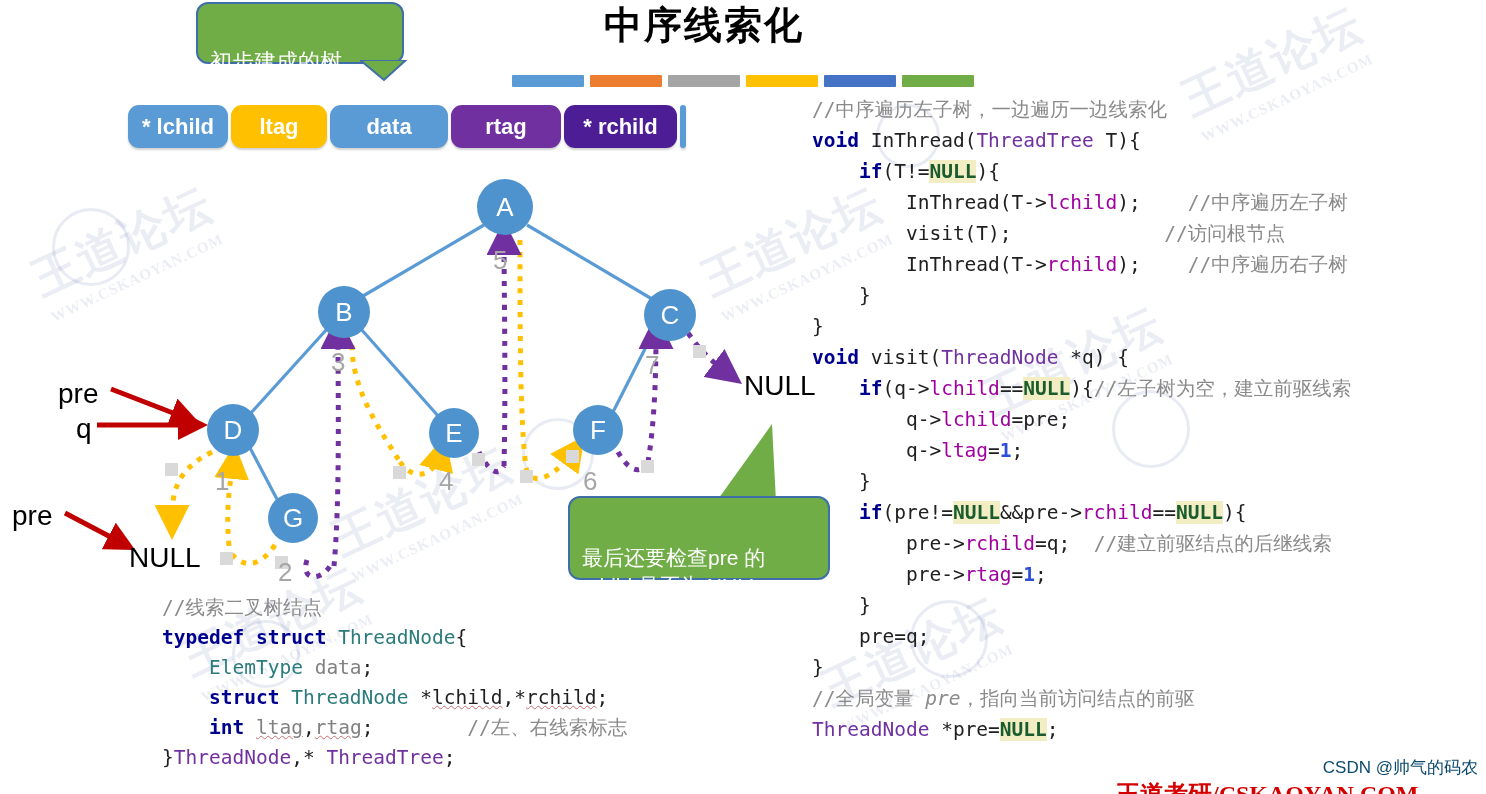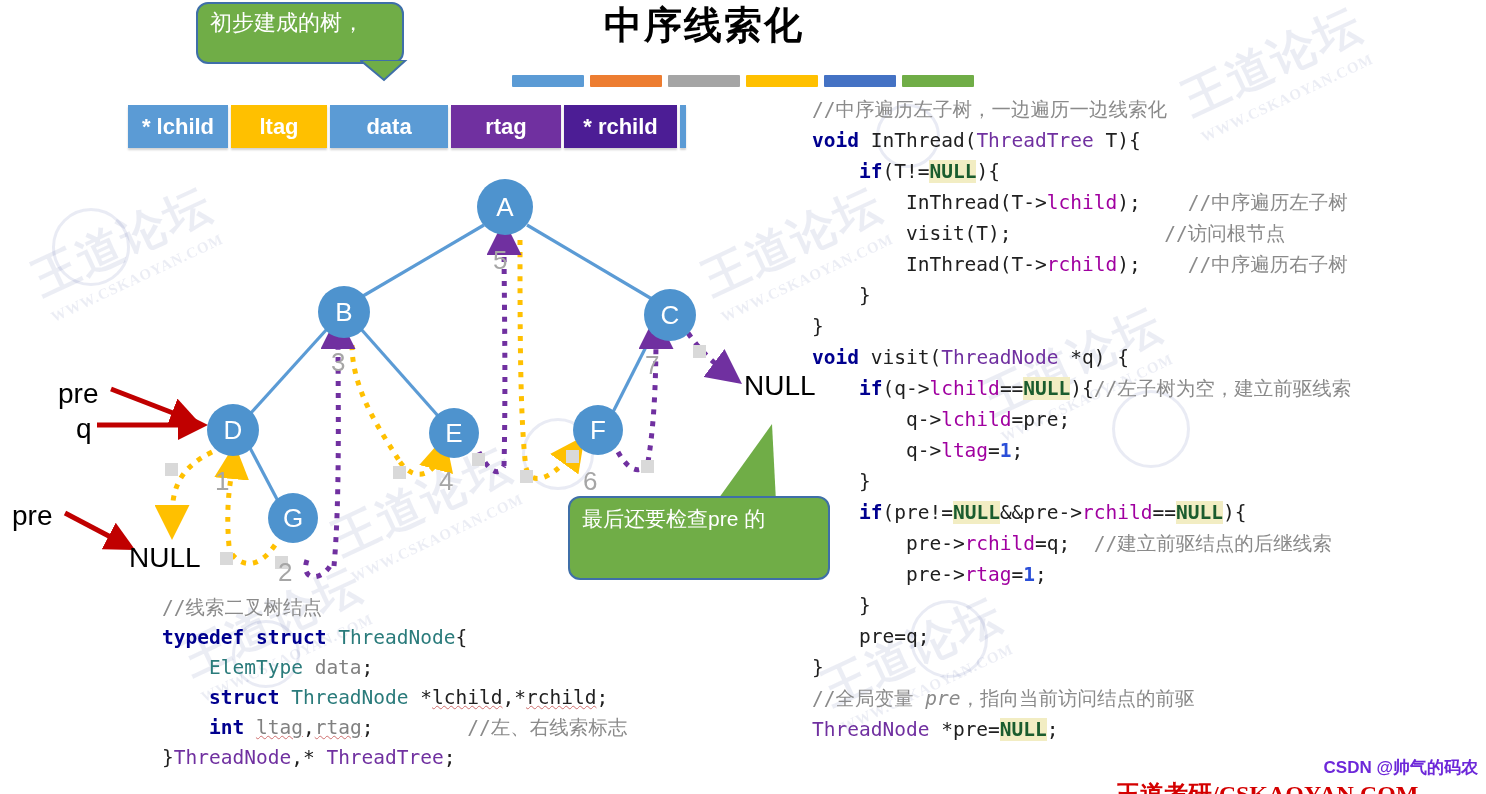--- a/index.html
+++ b/index.html
@@ -14,46 +14,46 @@
   .wm .sml{font-size:15px;letter-spacing:1px;}
   .wmseal{position:absolute;border:3px solid #2b3a8f;border-radius:50%;
       opacity:.10;pointer-events:none;}
   
   #title{left:604px;top:0;font-size:38px;color:#000000;
       font-family:"DejaVu Serif","Liberation Serif",serif;letter-spacing:2px;font-weight:bold;}
   .cbar{position:absolute;top:75px;height:12px;border-radius:1px;}
   
   .callout{position:absolute;background:#70ad47;border:2px solid #3f6fa8;
       border-radius:12px;color:#fff;box-sizing:border-box;}
-  .callout .ctext{padding:6px 12px 8px 12px;line-height:1.22;}
+  .callout .ctext{padding:6px 12px 8px 12px;line-height:1.22;margin-top:39px;}
   
   #structbar{position:absolute;left:128px;top:105px;height:43px;display:flex;
       align-items:stretch;}
   #structbar .cell{color:#fff;font-weight:bold;font-size:22px;display:flex;
       align-items:center;justify-content:center;margin-right:3px;
-      box-shadow:0 2px 2px rgba(0,0,0,.18);}
+      box-shadow:0 2px 2px rgba(0,0,0,.18);border-radius:11px;}
   .node{position:absolute;border-radius:50%;background:#4e93ce;color:#fff;
       display:flex;align-items:center;justify-content:center;
       font-size:26px;font-family:"Liberation Sans",sans-serif;}
   .plainlbl{position:absolute;color:#000;font-size:28px;}
   .numlbl{position:absolute;color:#a6a6a6;font-size:26px;}
   
   .code{position:absolute;font-family:"DejaVu Sans Mono","Liberation Mono",monospace;
       font-size:19.5px;line-height:30px;white-space:pre;color:#202020;}
   .kw{color:#00008f;font-weight:bold;}
   .ty{color:#2a7b7b;}
   .ty2{color:#7030a0;}
   .fld{color:#a000a0;}
   .cm{color:#8a8a8a;}
   .gr{color:#808080;}
   .nul{background:#f2edc3;color:#1a5c2e;font-weight:bold;}
   .num{color:#2b4fd8;font-weight:bold;}
   .sq{text-decoration:underline;text-decoration-style:wavy;
       text-decoration-color:#cf7070;text-decoration-thickness:1px;}
-  #credit{position:absolute;right:8px;top:756px;font-size:17px;color:#6d28d9;font-weight:bold;}
+  #credit{position:absolute;right:8px;top:756px;font-size:17px;color:#0c4a6e;}
   #kaoyan{position:absolute;left:1116px;top:778px;font-size:24px;color:#d40000;
       font-weight:bold;font-family:"Liberation Serif",serif;}
 </style>
 </head>
 <body>
 
 <div class="wm" style="left:30px;top:210px;transform:rotate(-25deg);">
   <div class="big">王道论坛</div>
   <div class="sml">WWW.CSKAOYAN.COM</div>
 </div>
@@ -201,20 +201,21 @@
 <div class="numlbl" style="left:493px;top:245px;">5</div>
 <div class="numlbl" style="left:583px;top:466px;">6</div>
 <div class="numlbl" style="left:645px;top:350px;">7</div>
 
 <svg class="abs" style="left:672px;top:424px;width:120px;height:80px;">
   <polygon points="44,78 100,0 104,78" fill="#70ad47"></polygon>
 </svg>
 <div class="callout" id="callout1" style="left:568px;top:496px;width:262px;height:84px;">
   <div class="ctext" style="font-size:21px;line-height:1.35;padding-top:7px;">
     <div>最后还要检查pre 的</div>
+    <div>rchild 是否为 NULL，</div>
   </div>
 </div>
 
 <div class="code" style="left:162px;top:593px;"><span class="cm">//线索二叉树结点</span>
 <span class="kw">typedef</span> <span class="kw">struct</span> <span class="ty">ThreadNode</span>{
     <span class="ty">ElemType</span> <span class="gr">data</span>;
     <span class="kw">struct</span> <span class="ty">ThreadNode</span> *<span class="sq">lchild</span>,*<span class="sq">rchild</span>;
     <span class="kw">int</span> <span class="gr sq">ltag</span>,<span class="gr sq">rtag</span>;        <span class="cm">//左、右线索标志</span>
 }<span class="ty2">ThreadNode</span>,* <span class="ty2">ThreadTree</span>;</div>
 

